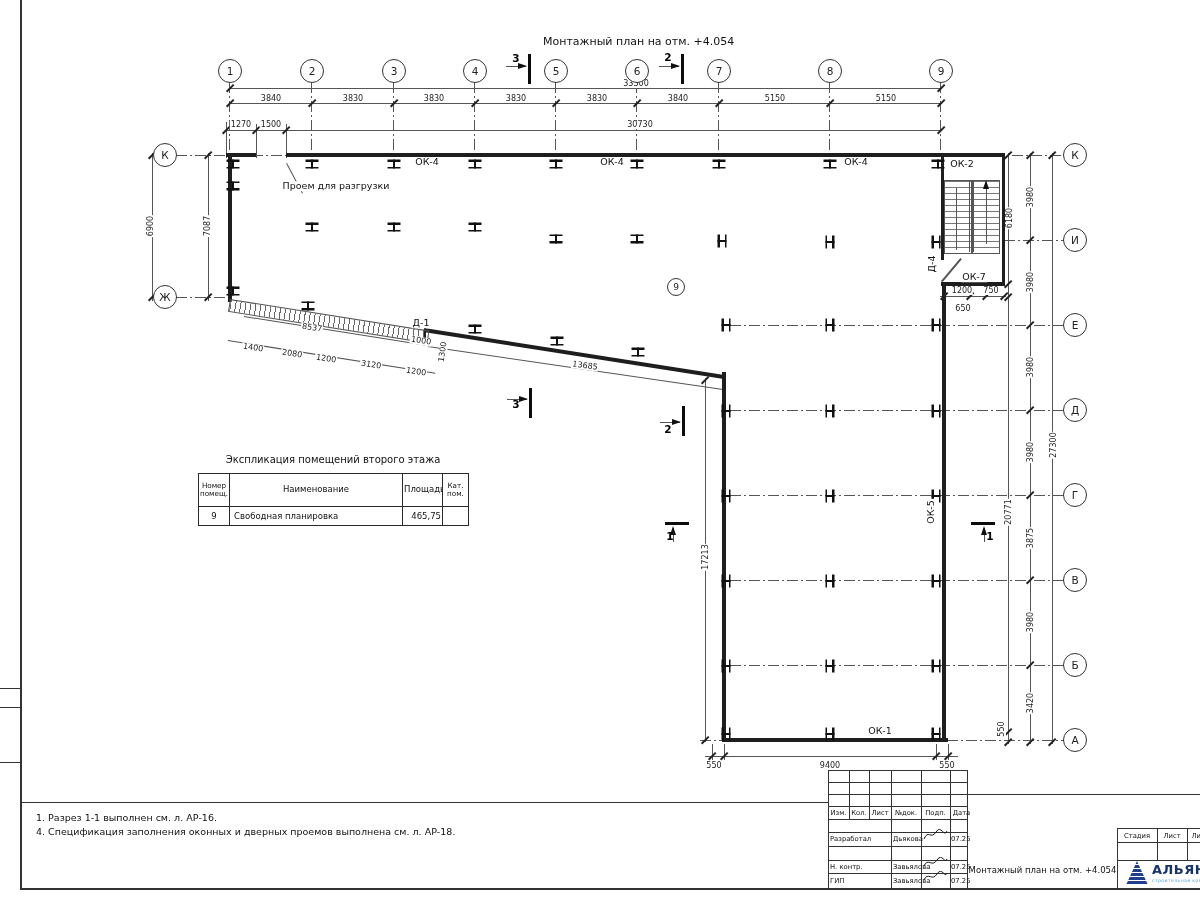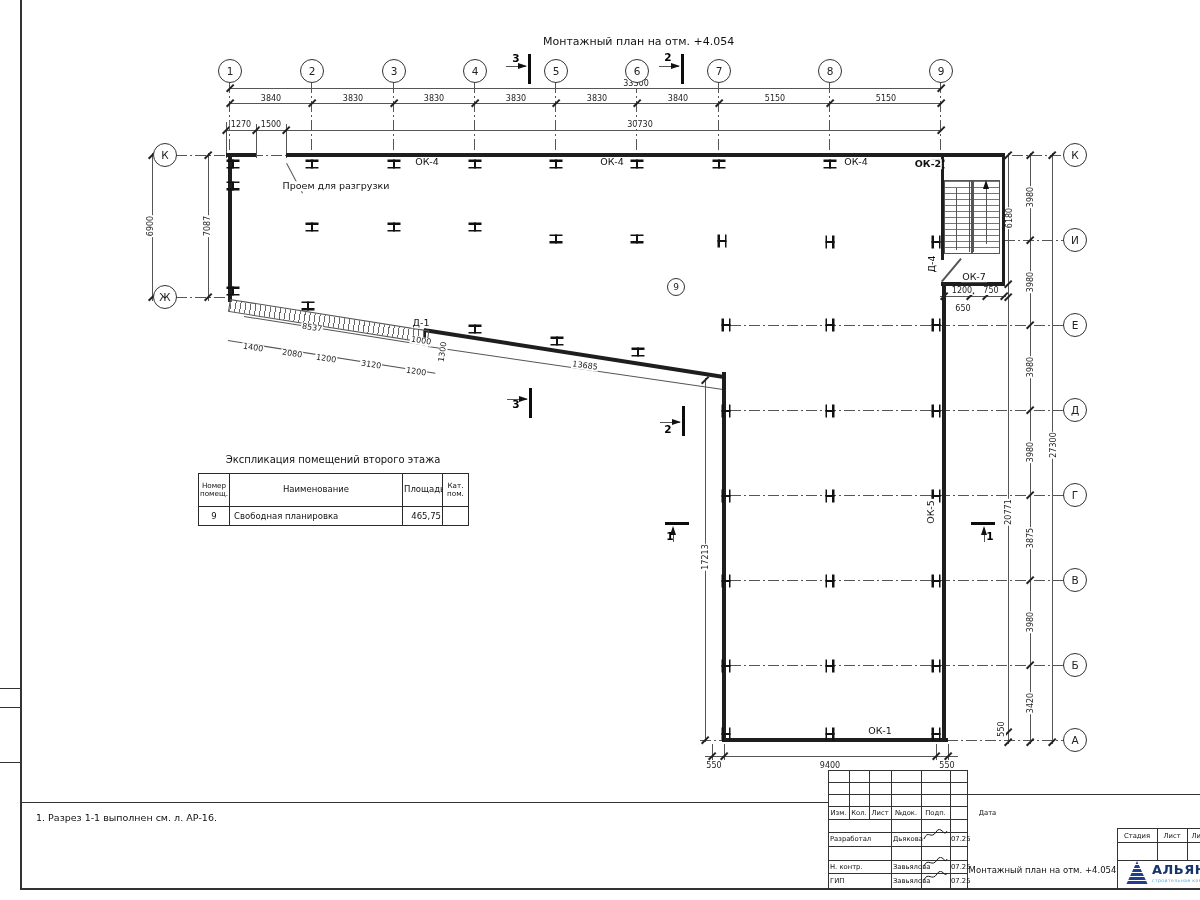--- a/index.html
+++ b/index.html
@@ -285,21 +285,21 @@
     <div class="dimtxt" style="left: 1054px; top: 445px; transform: translate(-50%, -50%) rotate(-90deg);">27300</div>
     <div class="dimtxt" style="left: 1009px; top: 512px; transform: translate(-50%, -50%) rotate(-90deg);">20771</div>
     <div class="dimtxt" style="left: 1010px; top: 218px; transform: translate(-50%, -50%) rotate(-90deg);">6180</div>
     <div class="dimtxt" style="left: 1002px; top: 729px; transform: translate(-50%, -50%) rotate(-90deg);">550</div>
     <div class="dimtxt" style="left: 962px; top: 291px;">1200</div>
     <div class="dimtxt" style="left: 991px; top: 291px;">750</div>
     <div class="dimtxt" style="left: 963px; top: 309px;">650</div>
     <div class="ftxt" style="left: 427px; top: 162px;">ОК-4</div>
     <div class="ftxt" style="left: 612px; top: 162px;">ОК-4</div>
     <div class="ftxt" style="left: 856px; top: 162px;">ОК-4</div>
-    <div class="ftxt" style="left: 928px; top: 164px; font-weight: bold;">ОК-2</div>
+    <div class="ftxt" style="left: 962px; top: 164px;">ОК-2</div>
     <div class="ftxt" style="left: 974px; top: 277px;">ОК-7</div>
     <div class="ftxt" style="left: 931px; top: 512px; transform: translate(-50%, -50%) rotate(-90deg);">ОК-5</div>
     <div class="ftxt" style="left: 864px; top: 731px; margin-left: 16px;">ОК-1</div>
     <div class="ftxt" style="left: 421px; top: 323px;">Д-1</div>
     <div class="ftxt" style="left: 932px; top: 264px; transform: translate(-50%, -50%) rotate(-90deg);">Д-4</div>
     <div class="ftxt" style="left: 336px; top: 186px;">Проем для разгрузки</div>
     <div class="stxt" style="left: 516px; top: 58px;">3</div>
     <div class="stxt" style="left: 668px; top: 57px;">2</div>
     <div class="stxt" style="left: 516px; top: 404px;">3</div>
     <div class="stxt" style="left: 668px; top: 429px;">2</div>
@@ -350,29 +350,30 @@
       <td style="padding-left:4px">Свободная планировка</td>
       <td style="text-align:right">465,75</td>
       <td></td>
     </tr>
   </tbody>
     </table>
 </div>
 
 <div id="notes">
     <div>1. Разрез 1-1 выполнен см. л. АР-16.</div>
+    <div>4. Спецификация заполнения оконных и дверных проемов выполнена см. л. АР-18.</div>
   </div>
 
 <div>
   <div class="tbt tbc" style="left:828px;top:810px;width:21px">Изм.</div>
   <div class="tbt tbc" style="left:849px;top:810px;width:20px">Кол.</div>
   <div class="tbt tbc" style="left:869px;top:810px;width:22px">Лист</div>
   <div class="tbt tbc" style="left:891px;top:810px;width:30px">№док.</div>
   <div class="tbt tbc" style="left:921px;top:810px;width:29px">Подп.</div>
-  <div class="tbt tbc" style="left:976px;top:810px;width:23px">Дата</div>
+  <div class="tbt tbc" style="left:950px;top:810px;width:23px">Дата</div>
 
   <div class="tbt" style="left:830px;top:836px">Разработал</div>
   <div class="tbt" style="left:893px;top:836px">Дьякова</div>
   <div class="tbt" style="left:951px;top:836px">07.25</div>
   <div class="tbt" style="left:830px;top:864px">Н. контр.</div>
   <div class="tbt" style="left:893px;top:864px">Завьялова</div>
   <div class="tbt" style="left:951px;top:864px">07.25</div>
   <div class="tbt" style="left:830px;top:878px">ГИП</div>
   <div class="tbt" style="left:893px;top:878px">Завьялова</div>
   <div class="tbt" style="left:951px;top:878px">07.25</div>

